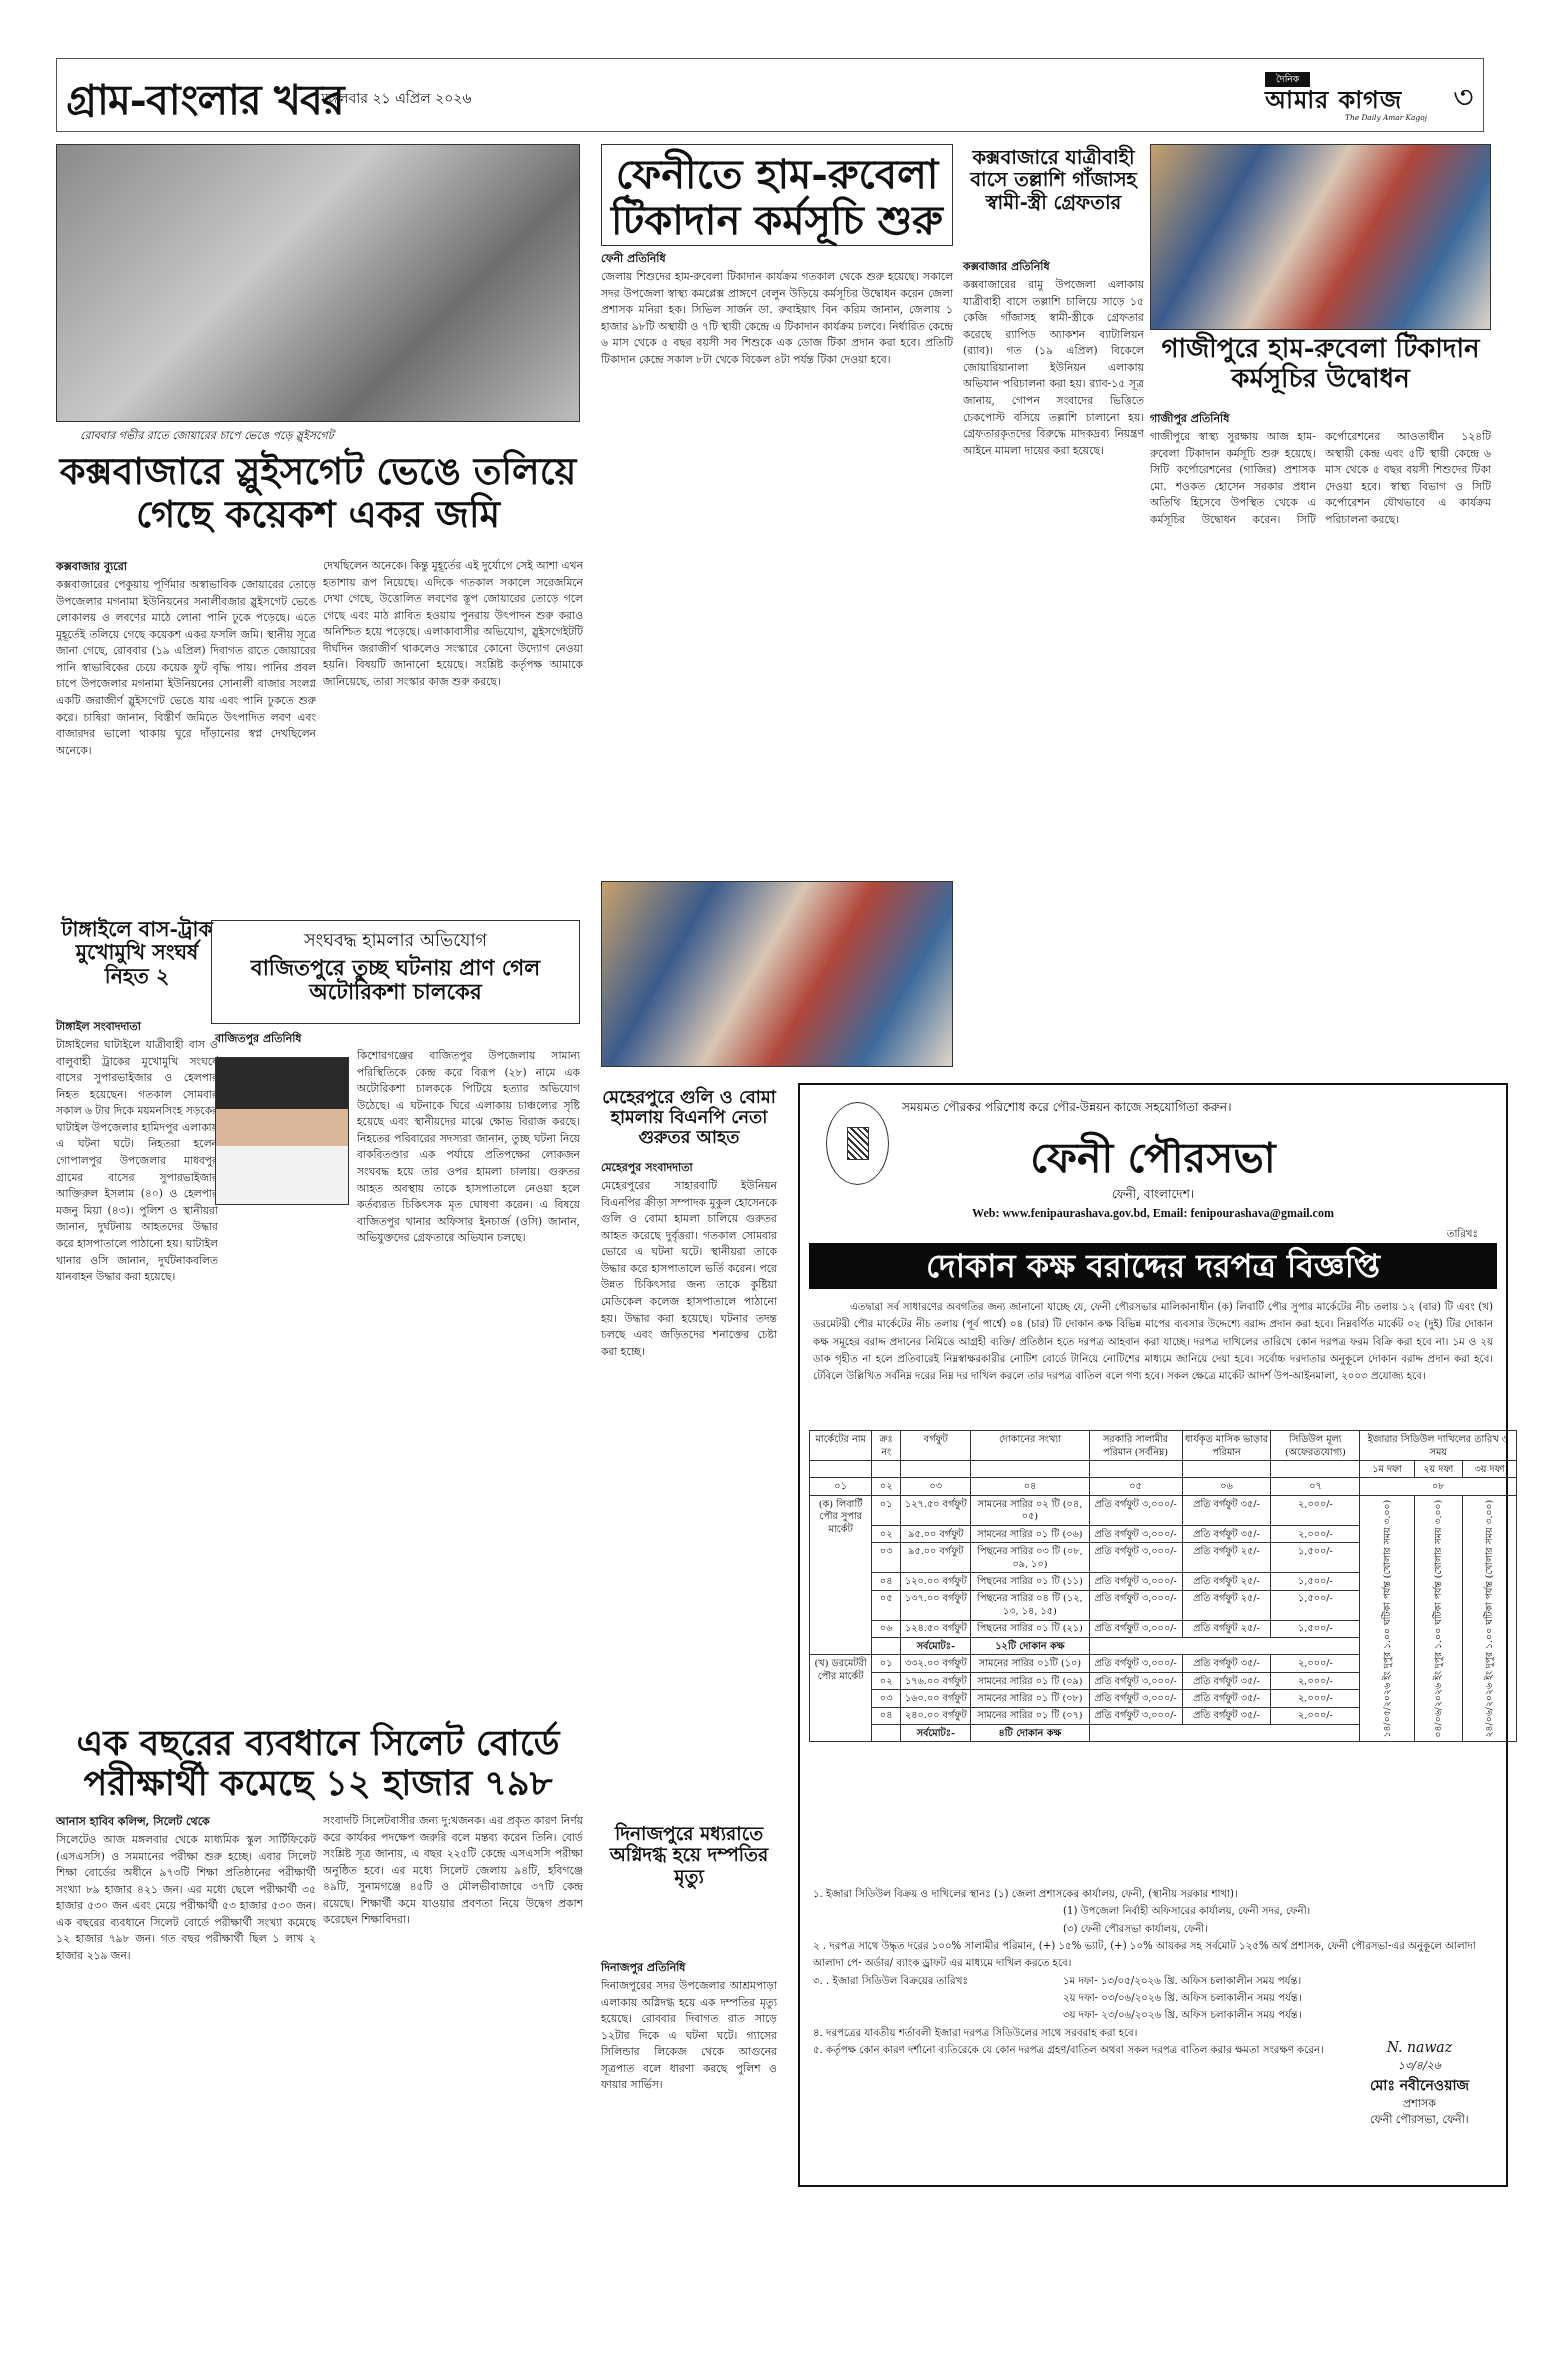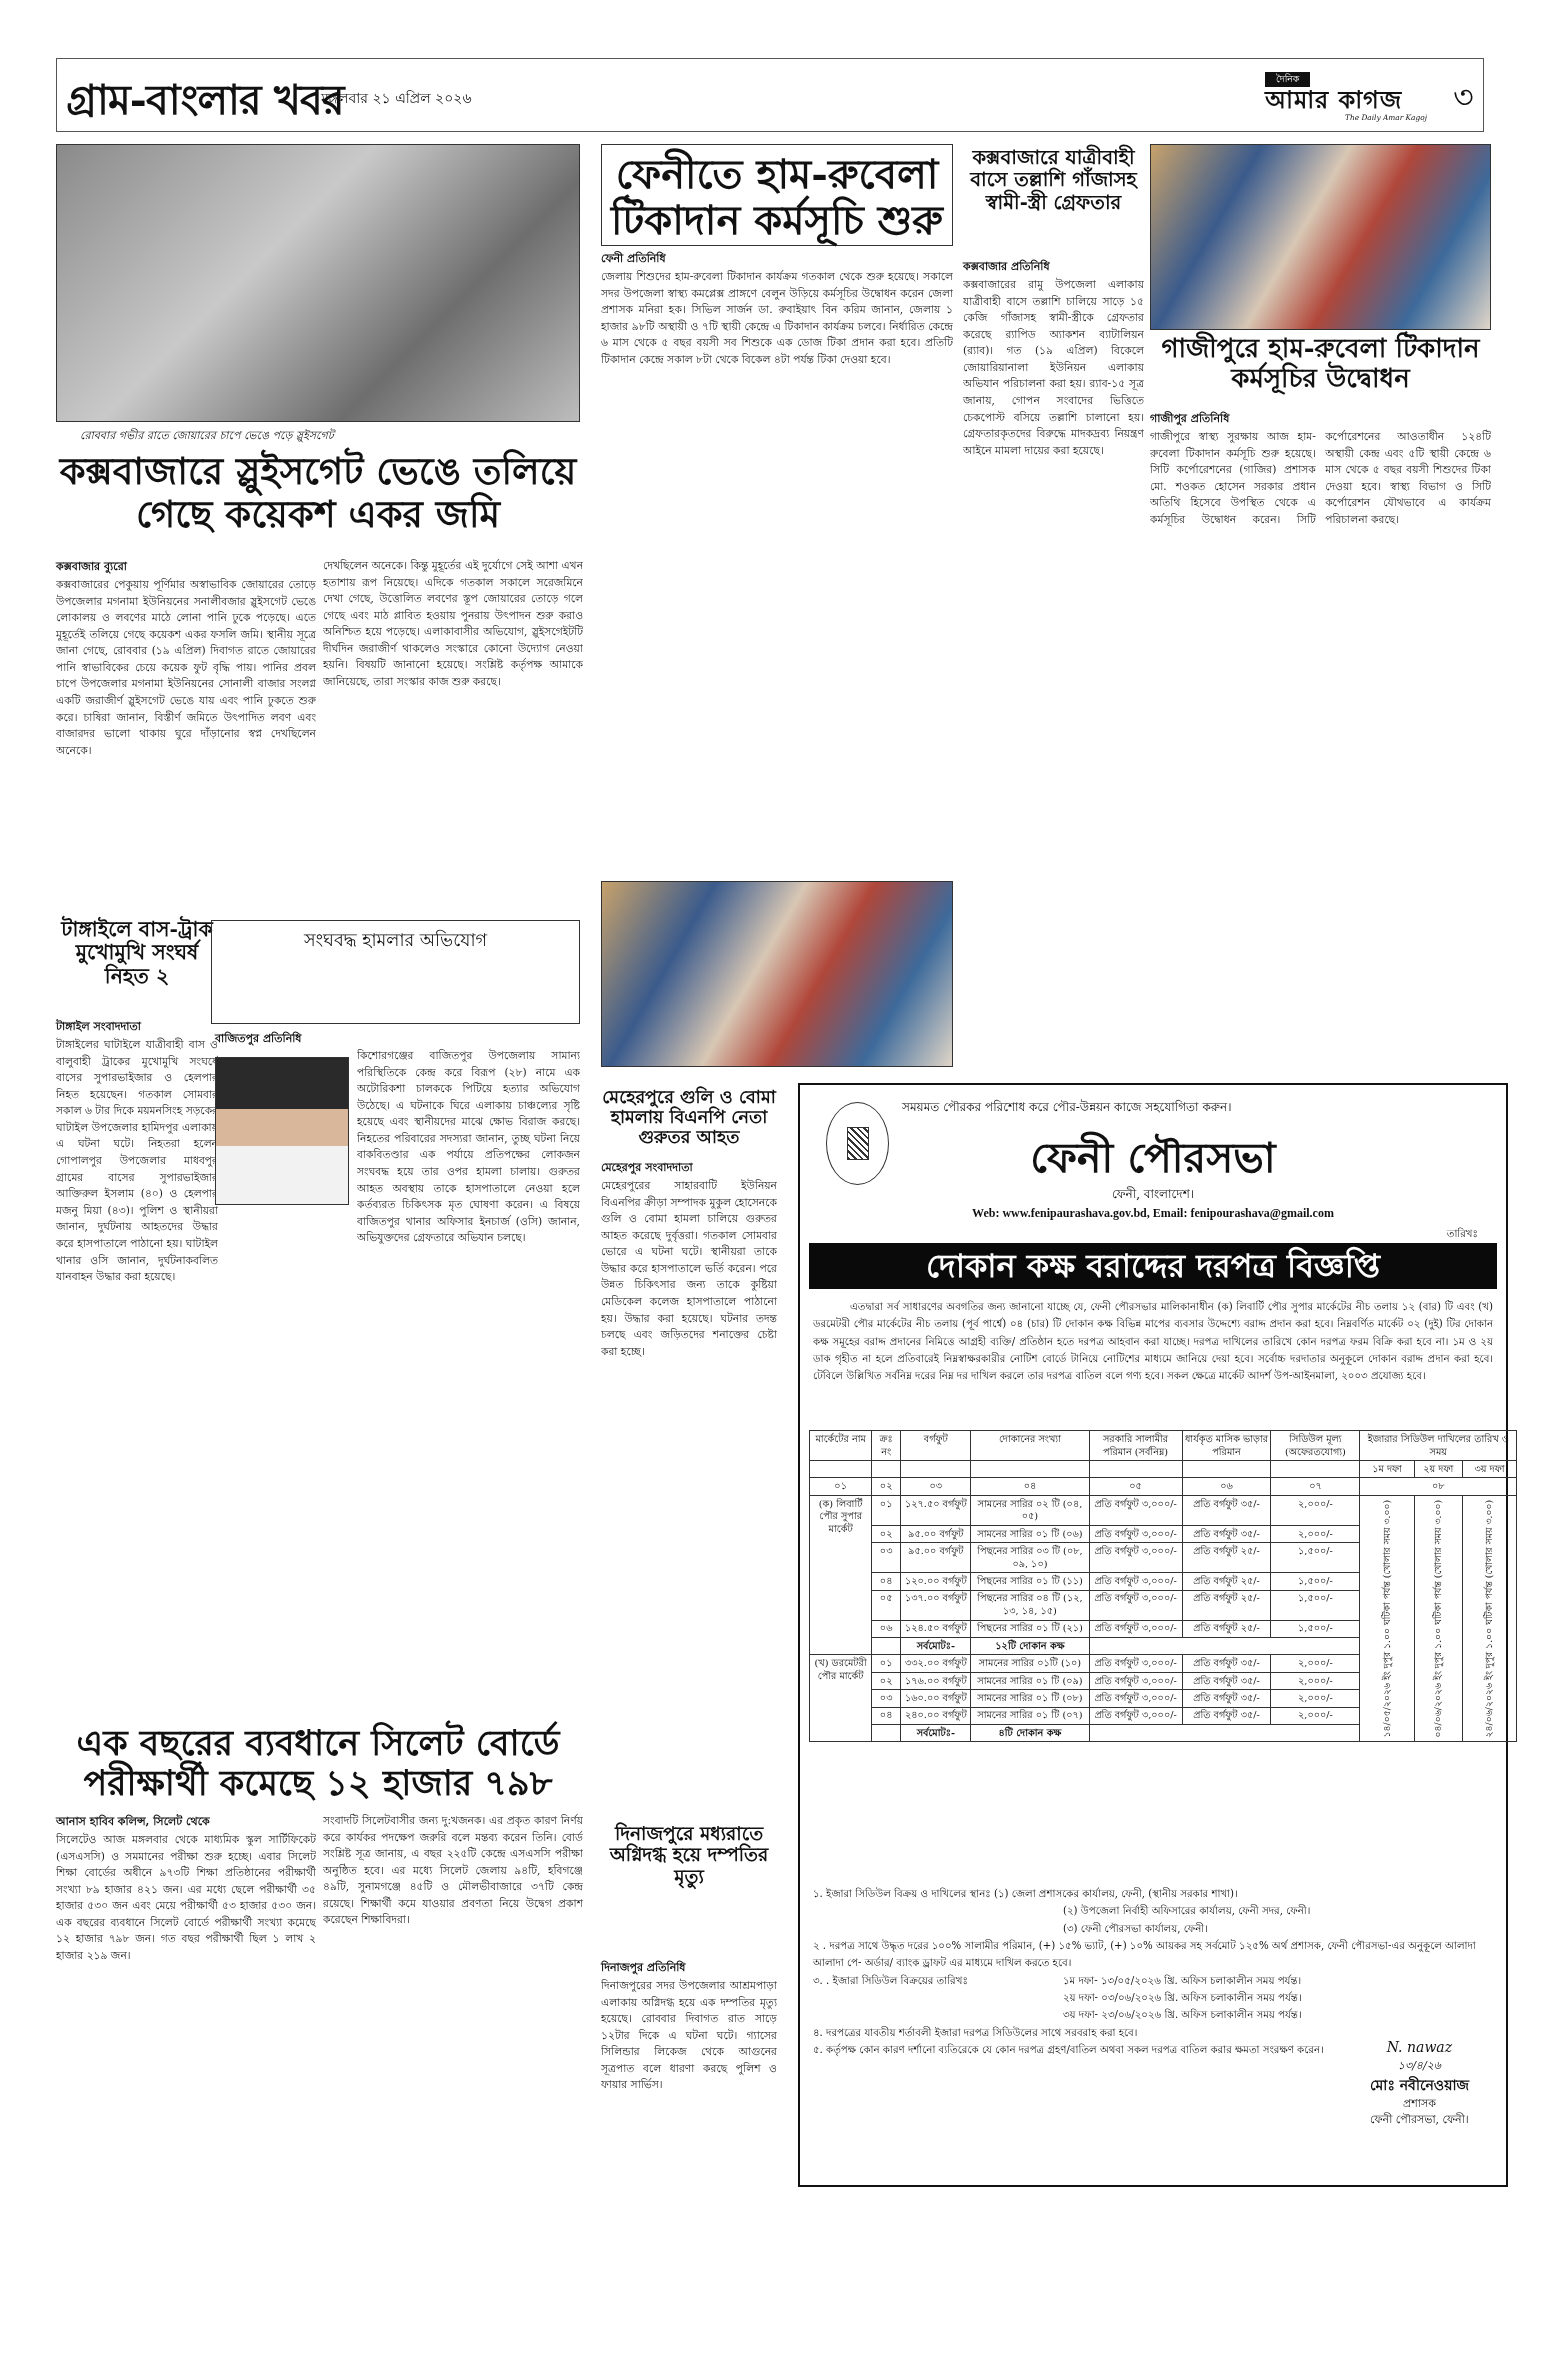--- a/index.html
+++ b/index.html
@@ -88,20 +88,21 @@
 </div>
 
 <div class="abs headline" style="left:56px;top:918px;width:162px;font-size:20.4px;">টাঙ্গাইলে বাস-ট্রাক মুখোমুখি সংঘর্ষ নিহত ২</div>
 <div class="abs" style="left:56px;top:1018px;width:162px;">
   <div class="byline">টাঙ্গাইল সংবাদদাতা</div>
   <div class="body-text" style="height:705px;overflow:hidden;">টাঙ্গাইলের ঘাটাইলে যাত্রীবাহী বাস ও বালুবাহী ট্রাকের মুখোমুখি সংঘর্ষে বাসের সুপারভাইজার ও হেলপার নিহত হয়েছেন। গতকাল সোমবার সকাল ৬ টার দিকে ময়মনসিংহ সড়কের ঘাটাইল উপজেলার হামিদপুর এলাকায় এ ঘটনা ঘটে। নিহতরা হলেন গোপালপুর উপজেলার মাধবপুর গ্রামের বাসের সুপারভাইজার আক্তিরুল ইসলাম (৪০) ও হেলপার মজনু মিয়া (৪৩)। পুলিশ ও স্থানীয়রা জানান, দুর্ঘটনায় আহতদের উদ্ধার করে হাসপাতালে পাঠানো হয়। ঘাটাইল থানার ওসি জানান, দুর্ঘটনাকবলিত যানবাহন উদ্ধার করা হয়েছে।</div>
 </div>
 
 <div class="abs boxed" style="left:211px;top:920px;width:369px;height:104px;text-align:center;">
   <div style="font-size:17.6px;padding-top:5.6px;">সংঘবদ্ধ হামলার অভিযোগ</div>
+  <div class="headline" style="font-size:21.3px;">বাজিতপুরে তুচ্ছ ঘটনায় প্রাণ গেল অটোরিকশা চালকের</div>
 </div>
 <div class="abs" style="left:215px;top:1030px;width:362px;">
   <div class="byline">বাজিতপুর প্রতিনিধি</div>
 </div>
 <div class="abs photo-color" style="left:215px;top:1057px;width:134px;height:148px;background:linear-gradient(180deg,#2a2a2a 0 35%,#d9b79a 35% 60%,#f2f2f2 60%);"></div>
 <div class="abs body-text" style="left:357px;top:1048px;width:223px;height:724px;overflow:hidden;">কিশোরগঞ্জের বাজিতপুর উপজেলায় সামান্য পরিস্থিতিকে কেন্দ্র করে বিরূপ (২৮) নামে এক অটোরিকশা চালককে পিটিয়ে হত্যার অভিযোগ উঠেছে। এ ঘটনাকে ঘিরে এলাকায় চাঞ্চল্যের সৃষ্টি হয়েছে এবং স্থানীয়দের মাঝে ক্ষোভ বিরাজ করছে। নিহতের পরিবারের সদস্যরা জানান, তুচ্ছ ঘটনা নিয়ে বাকবিতণ্ডার এক পর্যায়ে প্রতিপক্ষের লোকজন সংঘবদ্ধ হয়ে তার ওপর হামলা চালায়। গুরুতর আহত অবস্থায় তাকে হাসপাতালে নেওয়া হলে কর্তব্যরত চিকিৎসক মৃত ঘোষণা করেন। এ বিষয়ে বাজিতপুর থানার অফিসার ইনচার্জ (ওসি) জানান, অভিযুক্তদের গ্রেফতারে অভিযান চলছে।</div>
 
 <div class="abs headline" style="left:601px;top:1087px;width:176px;font-size:17.6px;">মেহেরপুরে গুলি ও বোমা হামলায় বিএনপি নেতা গুরুতর আহত</div>
 <div class="abs" style="left:601px;top:1159px;width:176px;">
   <div class="byline">মেহেরপুর সংবাদদাতা</div>
@@ -277,21 +278,21 @@
             <td></td>
             <td style="font-weight: bold;">সর্বমোটঃ-</td>
             <td style="font-weight: bold;">৪টি দোকান কক্ষ</td>
             <td colspan="3"></td>
           </tr>
         </tbody>
     </table>
 
     <div class="ad-notes">
       <div>১. ইজারা সিডিউল বিক্রয় ও দাখিলের স্থানঃ (১) জেলা প্রশাসকের কার্যালয়, ফেনী, (স্থানীয় সরকার শাখা)।</div>
-      <div class="indent">(২) উপজেলা নির্বাহী অফিসারের কার্যালয়, ফেনী সদর, ফেনী।</div>
+      <div class="indent">(1) উপজেলা নির্বাহী অফিসারের কার্যালয়, ফেনী সদর, ফেনী।</div>
       <div class="indent">(৩) ফেনী পৌরসভা কার্যালয়, ফেনী।</div>
       <div>২ . দরপত্র সাথে উদ্ধৃত দরের ১০০% সালামীর পরিমান, (+) ১৫% ভ্যাট, (+) ১০% আয়কর সহ সর্বমোট ১২৫% অর্থ প্রশাসক, ফেনী পৌরসভা-এর অনুকূলে আলাদা আলাদা পে- অর্ডার/ ব্যাংক ড্রাফট এর মাধ্যমে দাখিল করতে হবে।</div>
       <div style="display:flex;">
         <div style="width:250px;">৩. . ইজারা সিডিউল বিক্রয়ের তারিখঃ</div>
         <div>
           <div>১ম দফা- ১৩/০৫/২০২৬ খ্রি. অফিস চলাকালীন সময় পর্যন্ত।</div>
           <div>২য় দফা- ০৩/০৬/২০২৬ খ্রি. অফিস চলাকালীন সময় পর্যন্ত।</div>
           <div>৩য় দফা- ২৩/০৬/২০২৬ খ্রি. অফিস চলাকালীন সময় পর্যন্ত।</div>
         </div>
       </div>

